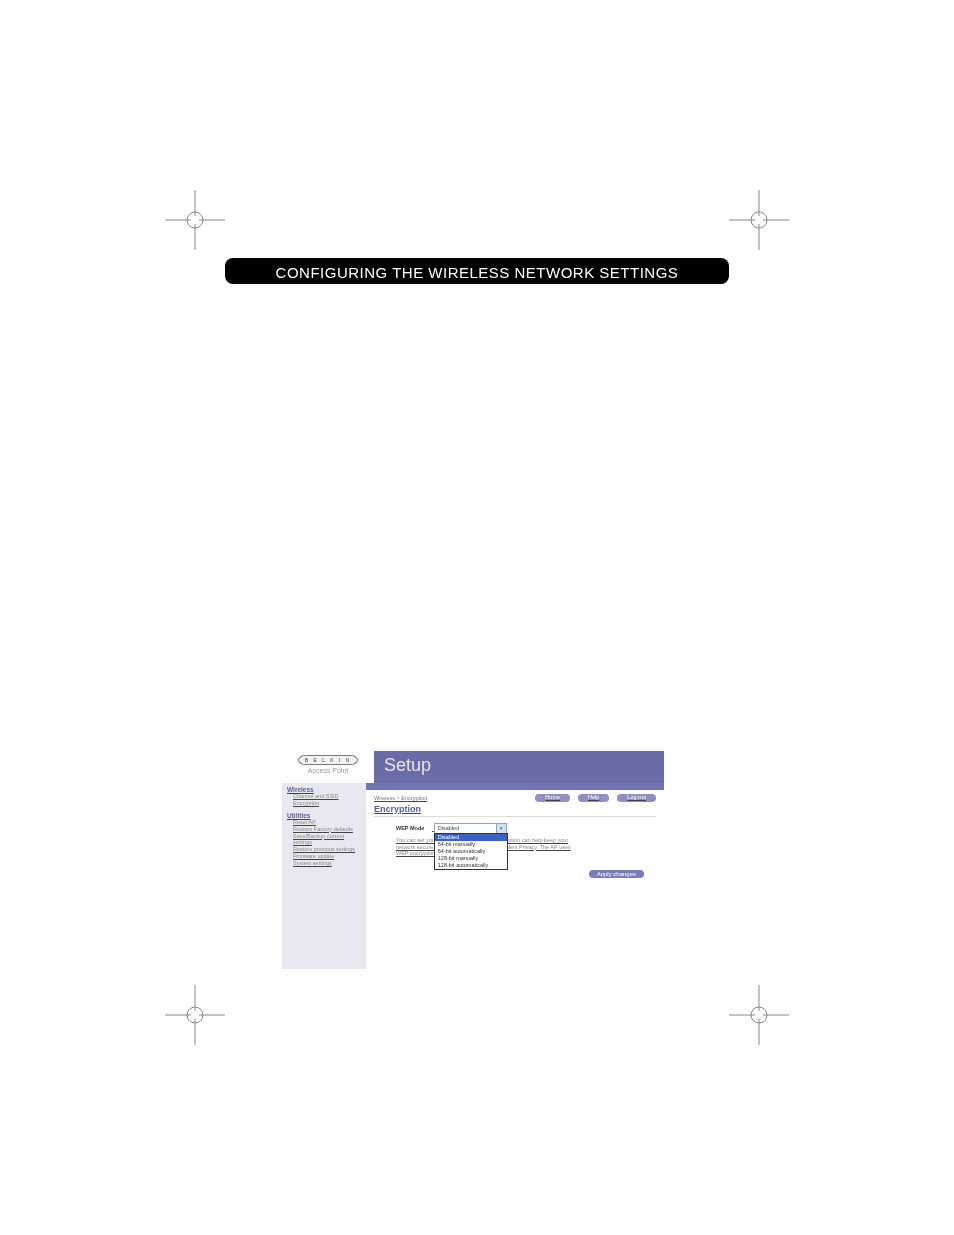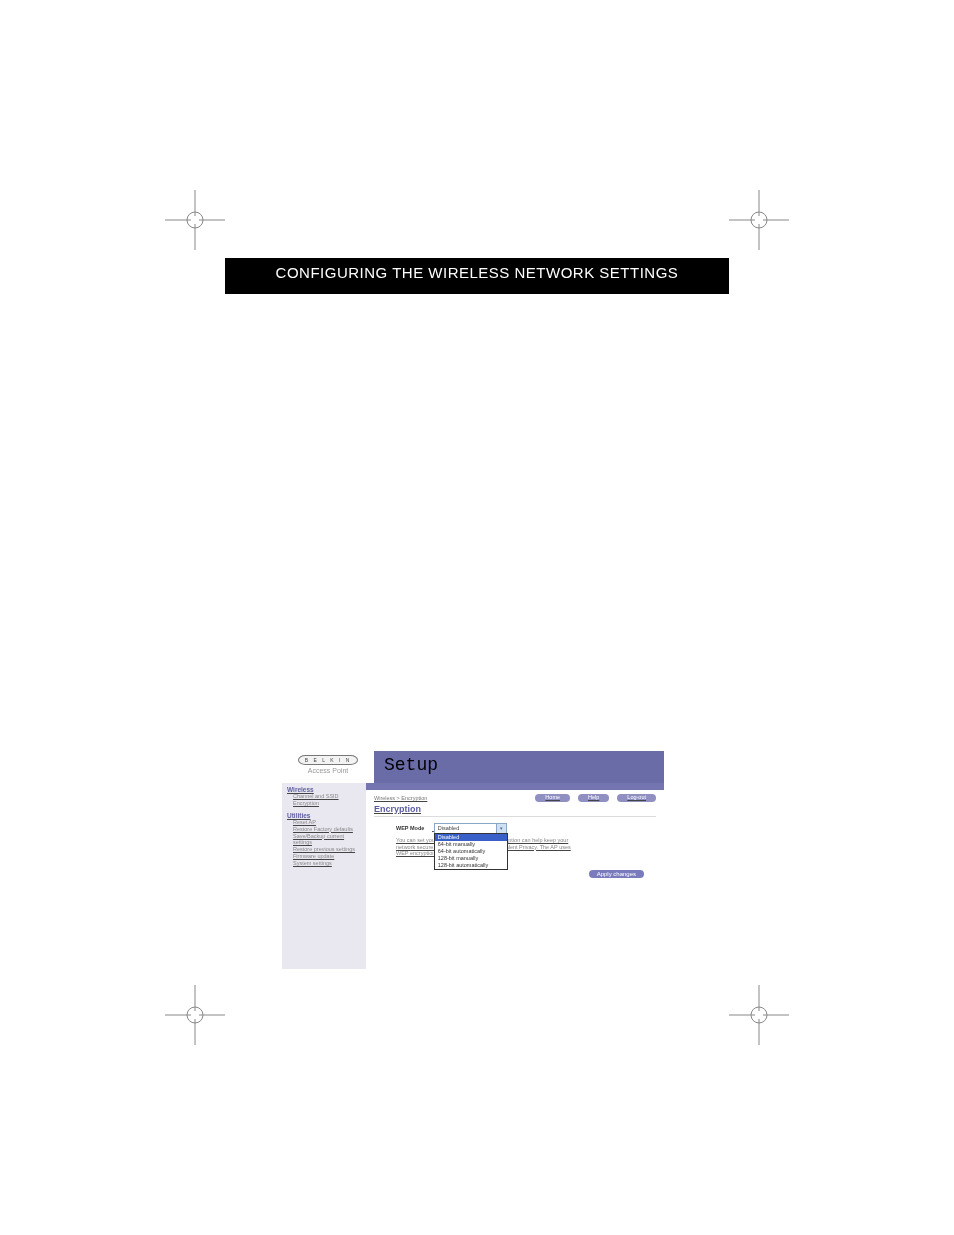--- a/index.html
+++ b/index.html
@@ -20,23 +20,23 @@
 .crop-mark svg { width: 60px; height: 60px; }
 .crop-tl { top: 190px; left: 165px; }
 .crop-tr { top: 190px; right: 165px; }
 .crop-bl { bottom: 190px; left: 165px; }
 .crop-br { bottom: 190px; right: 165px; }
 .title-bar {
   position: absolute;
   top: 258px;
   left: 225px;
   width: 504px;
-  height: 36px;
+  height: 26px;
   background: #000;
-  border-radius: 0;
+  border-radius: 8px;
   color: #fff;
   text-align: center;
   line-height: 30px;
   font-size: 15px;
   font-weight: 400;
   letter-spacing: 0.5px;
   font-stretch: condensed;
 }
 
 .router {
@@ -70,24 +70,24 @@
   background: #f3f3f3;
 }
 .logo-sub {
   font-size: 7px;
   color: #999;
   margin-top: 2px;
 }
 .setup-banner {
   flex: 1;
   background: #6a6ca8;
-  color: #000000;
+  color: #e5e5e5;
   font-size: 18px;
   padding: 4px 10px;
-  font-family: Liberation Mono, monospace;
+  font-family: Liberation Sans, sans-serif;
 }
 .router-body {
   display: flex;
   height: 186px;
   text-decoration: underline;
 }
 .sidebar {
   width: 92px;
   background: #e9e7f0;
   padding: 2px 0 0 0;

